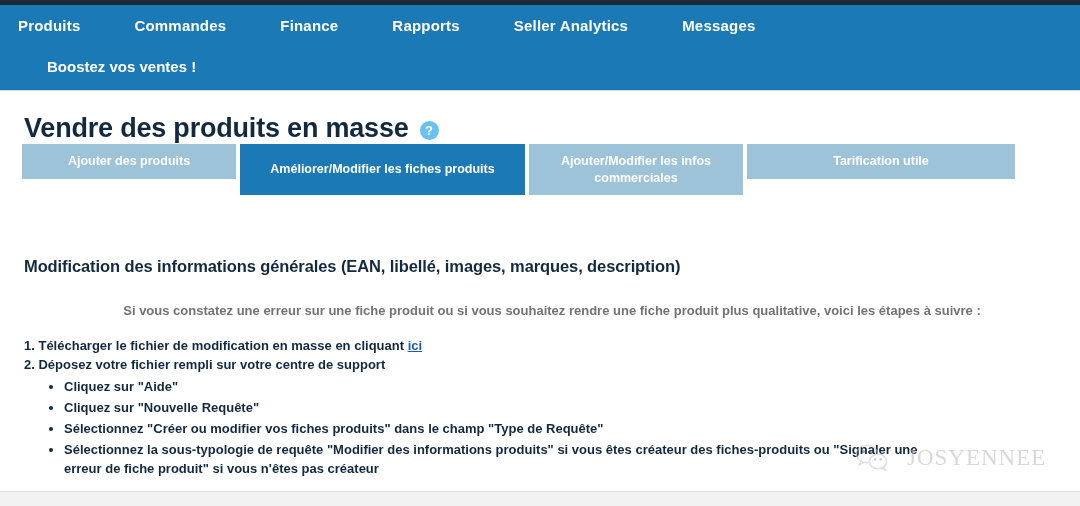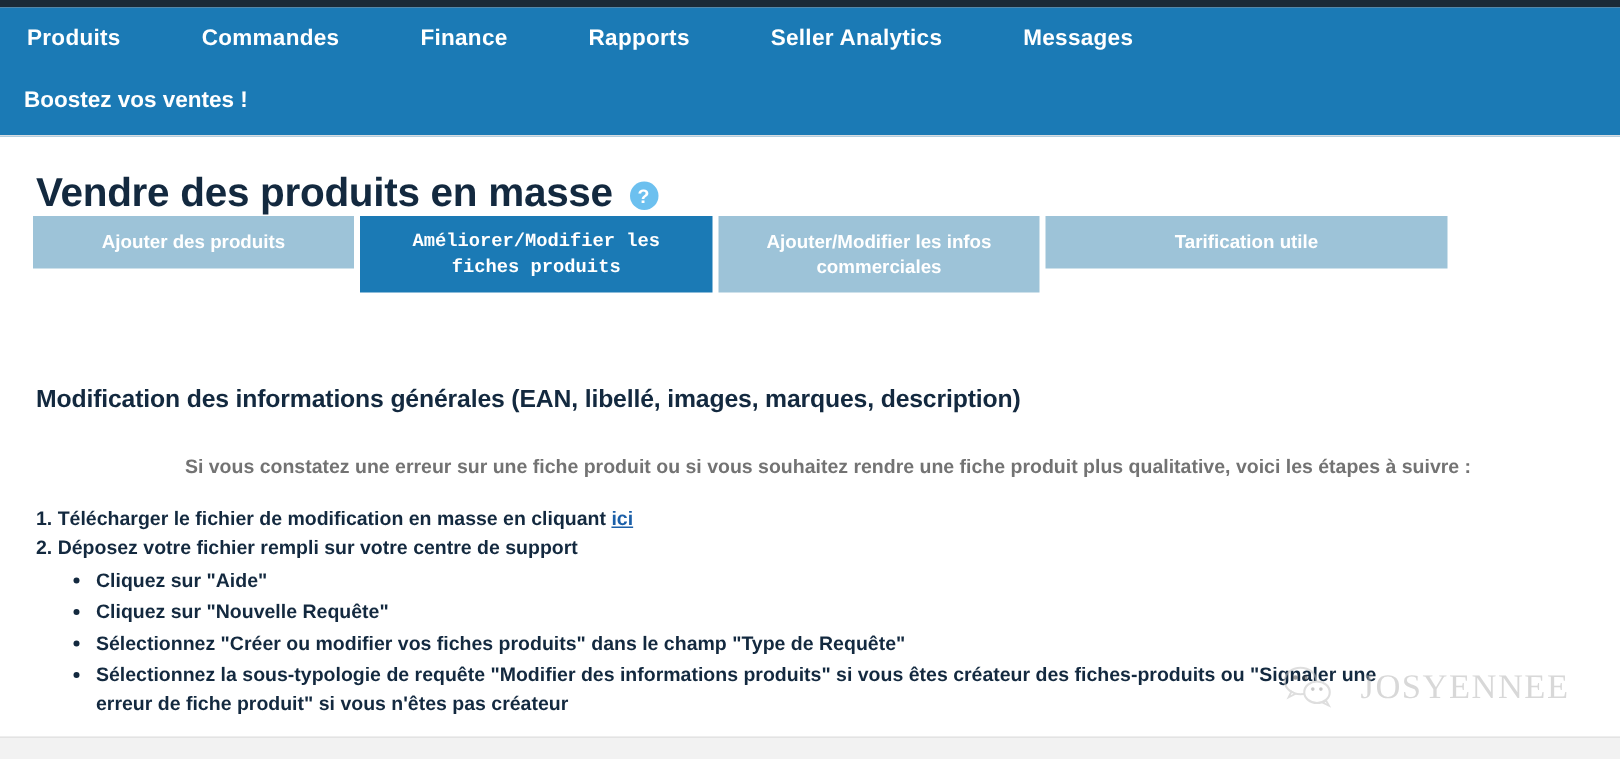--- a/index.html
+++ b/index.html
@@ -44,21 +44,21 @@
     margin-right: 18px;
     white-space: nowrap;
     cursor: pointer;
     letter-spacing: .2px;
   }
   .nav-item.active {
     background: #f7941e;
     height: 42px;
   }
   .nav-row-2 {
-    padding-left: 16px;
+    padding-left: 47px;
     height: 43px;
   }
   .nav-sub {
     color: #ffffff;
     font-size: 15px;
     font-weight: bold;
     line-height: 40px;
     display: inline-block;
     white-space: nowrap;
     cursor: pointer;
@@ -108,21 +108,21 @@
     text-align: center;
     display: flex;
     align-items: center;
     justify-content: center;
     cursor: pointer;
     box-sizing: border-box;
     padding: 6px 10px;
     line-height: 1.35;
   }
   .tab.t1 { width: 214px; height: 35px; margin-right: 4px; }
-  .tab.t2 { width: 235px; height: 51px; background: #1b7ab5; margin-right: 4px; font-family: Liberation Mono, monospace; }
+  .tab.t2 { width: 285px; height: 51px; background: #1b7ab5; margin-right: 4px; }
   .tab.t3 { width: 214px; height: 51px; margin-right: 4px; }
   .tab.t4 { width: 268px; height: 35px; }
 
   
   .content {
     padding: 0 0 0 24px;
     color: #13293f;
   }
   .section-heading {
     margin-top: 62px;

